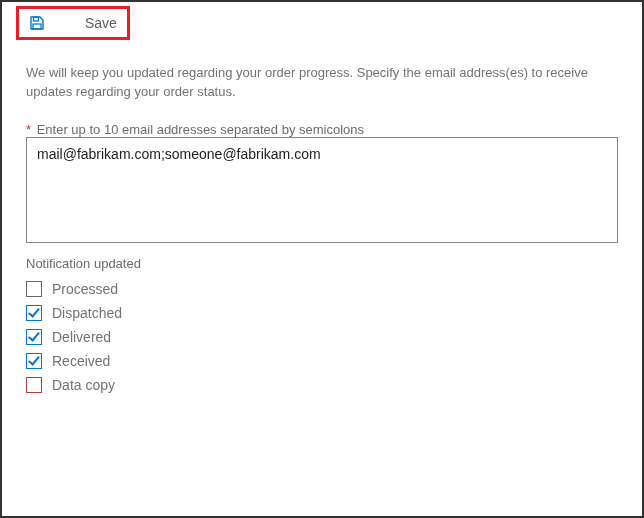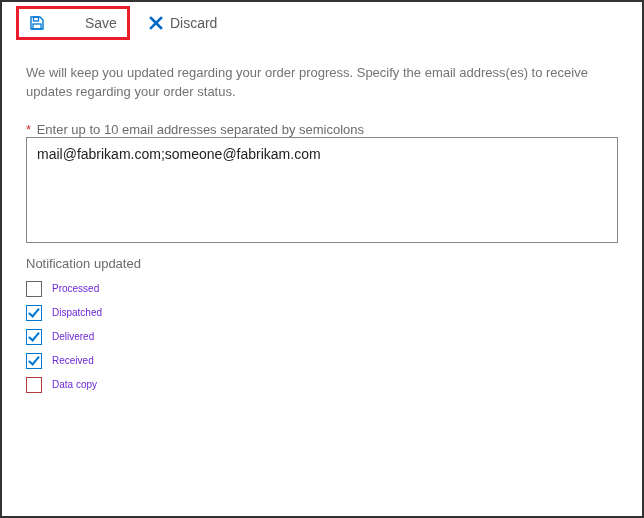--- a/index.html
+++ b/index.html
@@ -118,46 +118,38 @@
     content: '';
     position: absolute;
     left: 4px;
     top: 0px;
     width: 4px;
     height: 9px;
     border: solid #0078d4;
     border-width: 0 2px 2px 0;
     transform: rotate(40deg);
   }
-  .cb-label { font-size: 10px; color: #6d28d9; }
+  .cb-label { font-size: 14px; color: #737373; }
 </style>
 </head>
 <body>
 
 <div class="panel">
 
 
   <div class="toolbar">
     <div class="tb-btn save-high">
       <span class="tb-icon">
         <svg viewBox="0 0 16 16">
           <path fill="none" stroke="#0078d4" stroke-width="1.4" d="M2 2h9l3 3v9H2z"></path>
           <rect x="4.5" y="2" width="5" height="4" fill="none" stroke="#0078d4" stroke-width="1.3"></rect>
           <rect x="4" y="9" width="8" height="5" fill="none" stroke="#0078d4" stroke-width="1.3"></rect>
         </svg>
       </span>
       <span class="tb-label">Save</span>
-    </div>
-    <div class="tb-btn">
-      <span class="tb-icon">
-        <svg viewBox="0 0 16 16">
-            <path stroke="#0068c4" stroke-width="2.6" stroke-linecap="square" fill="none" d="M3 3l10 10M13 3L3 13"></path>
-          </svg>
-      </span>
-      <span class="tb-label">Discard</span>
     </div>
   </div>
 
   <div class="content">
     <div class="desc">We will keep you updated regarding your order progress. Specify the email address(es) to receive updates regarding your order status.</div>
 
     <div class="field-label">
       <span class="req">*</span>
       <span>Enter up to 10 email addresses separated by semicolons</span>
     </div>

